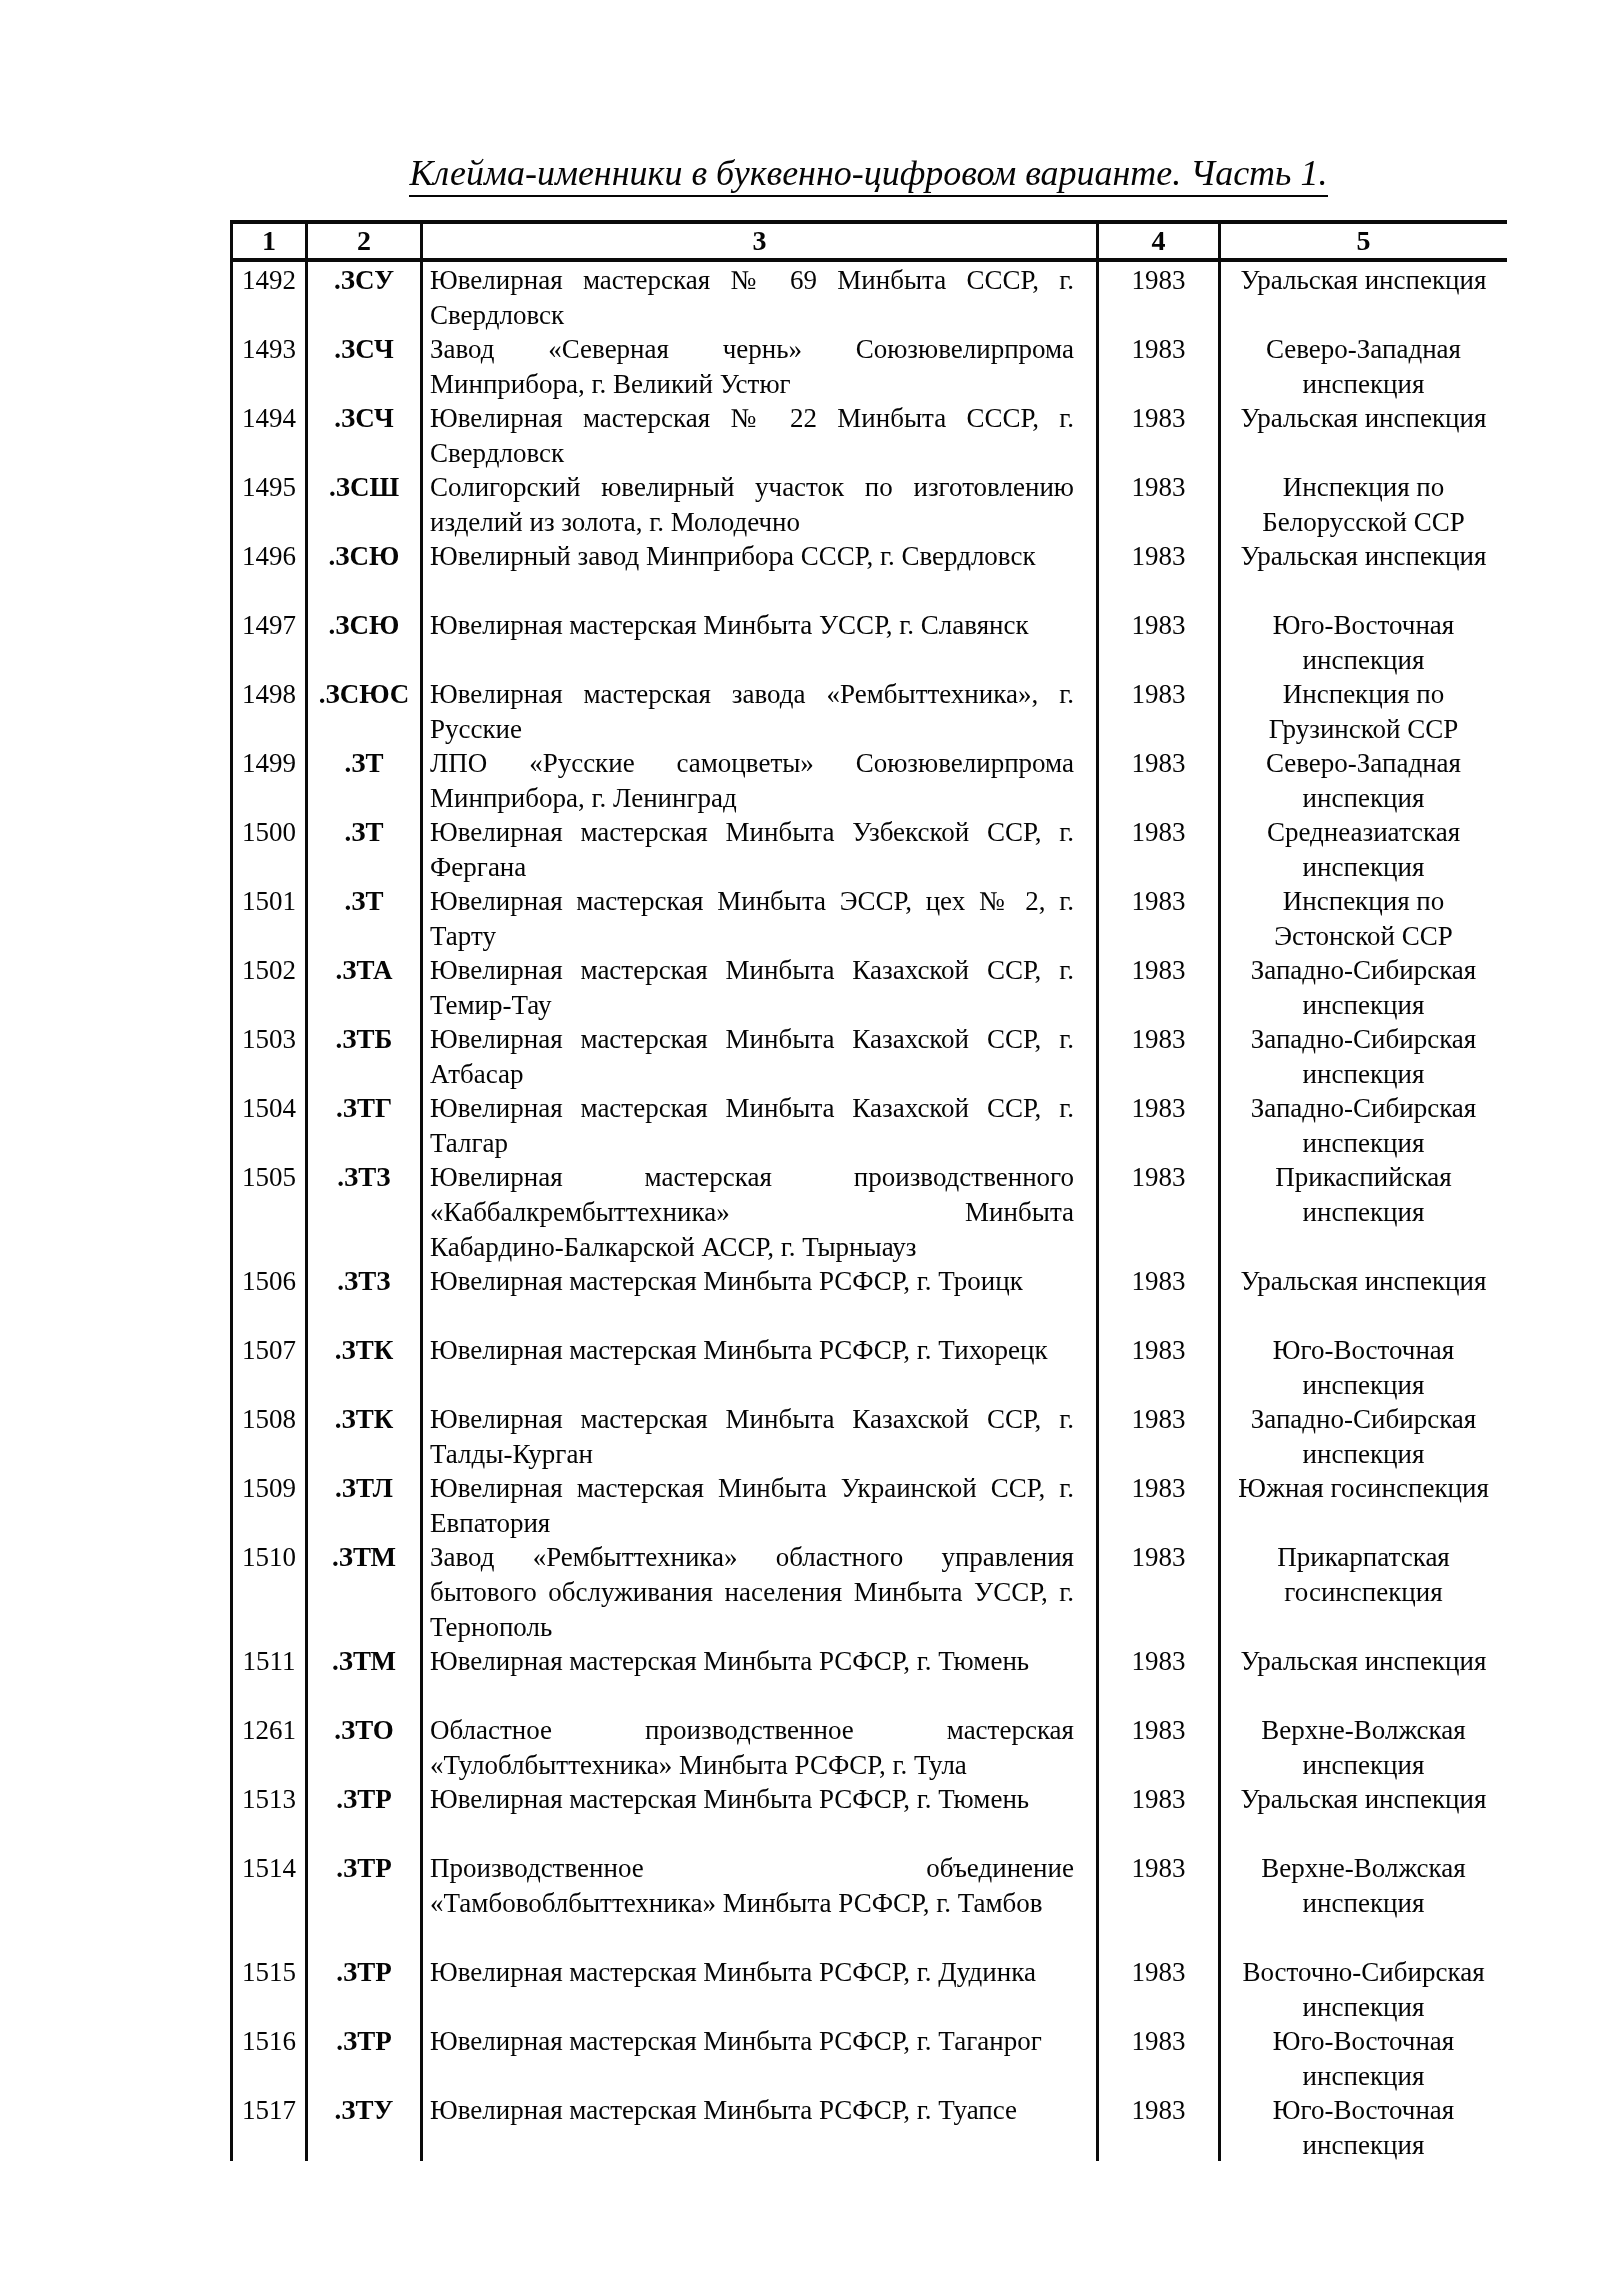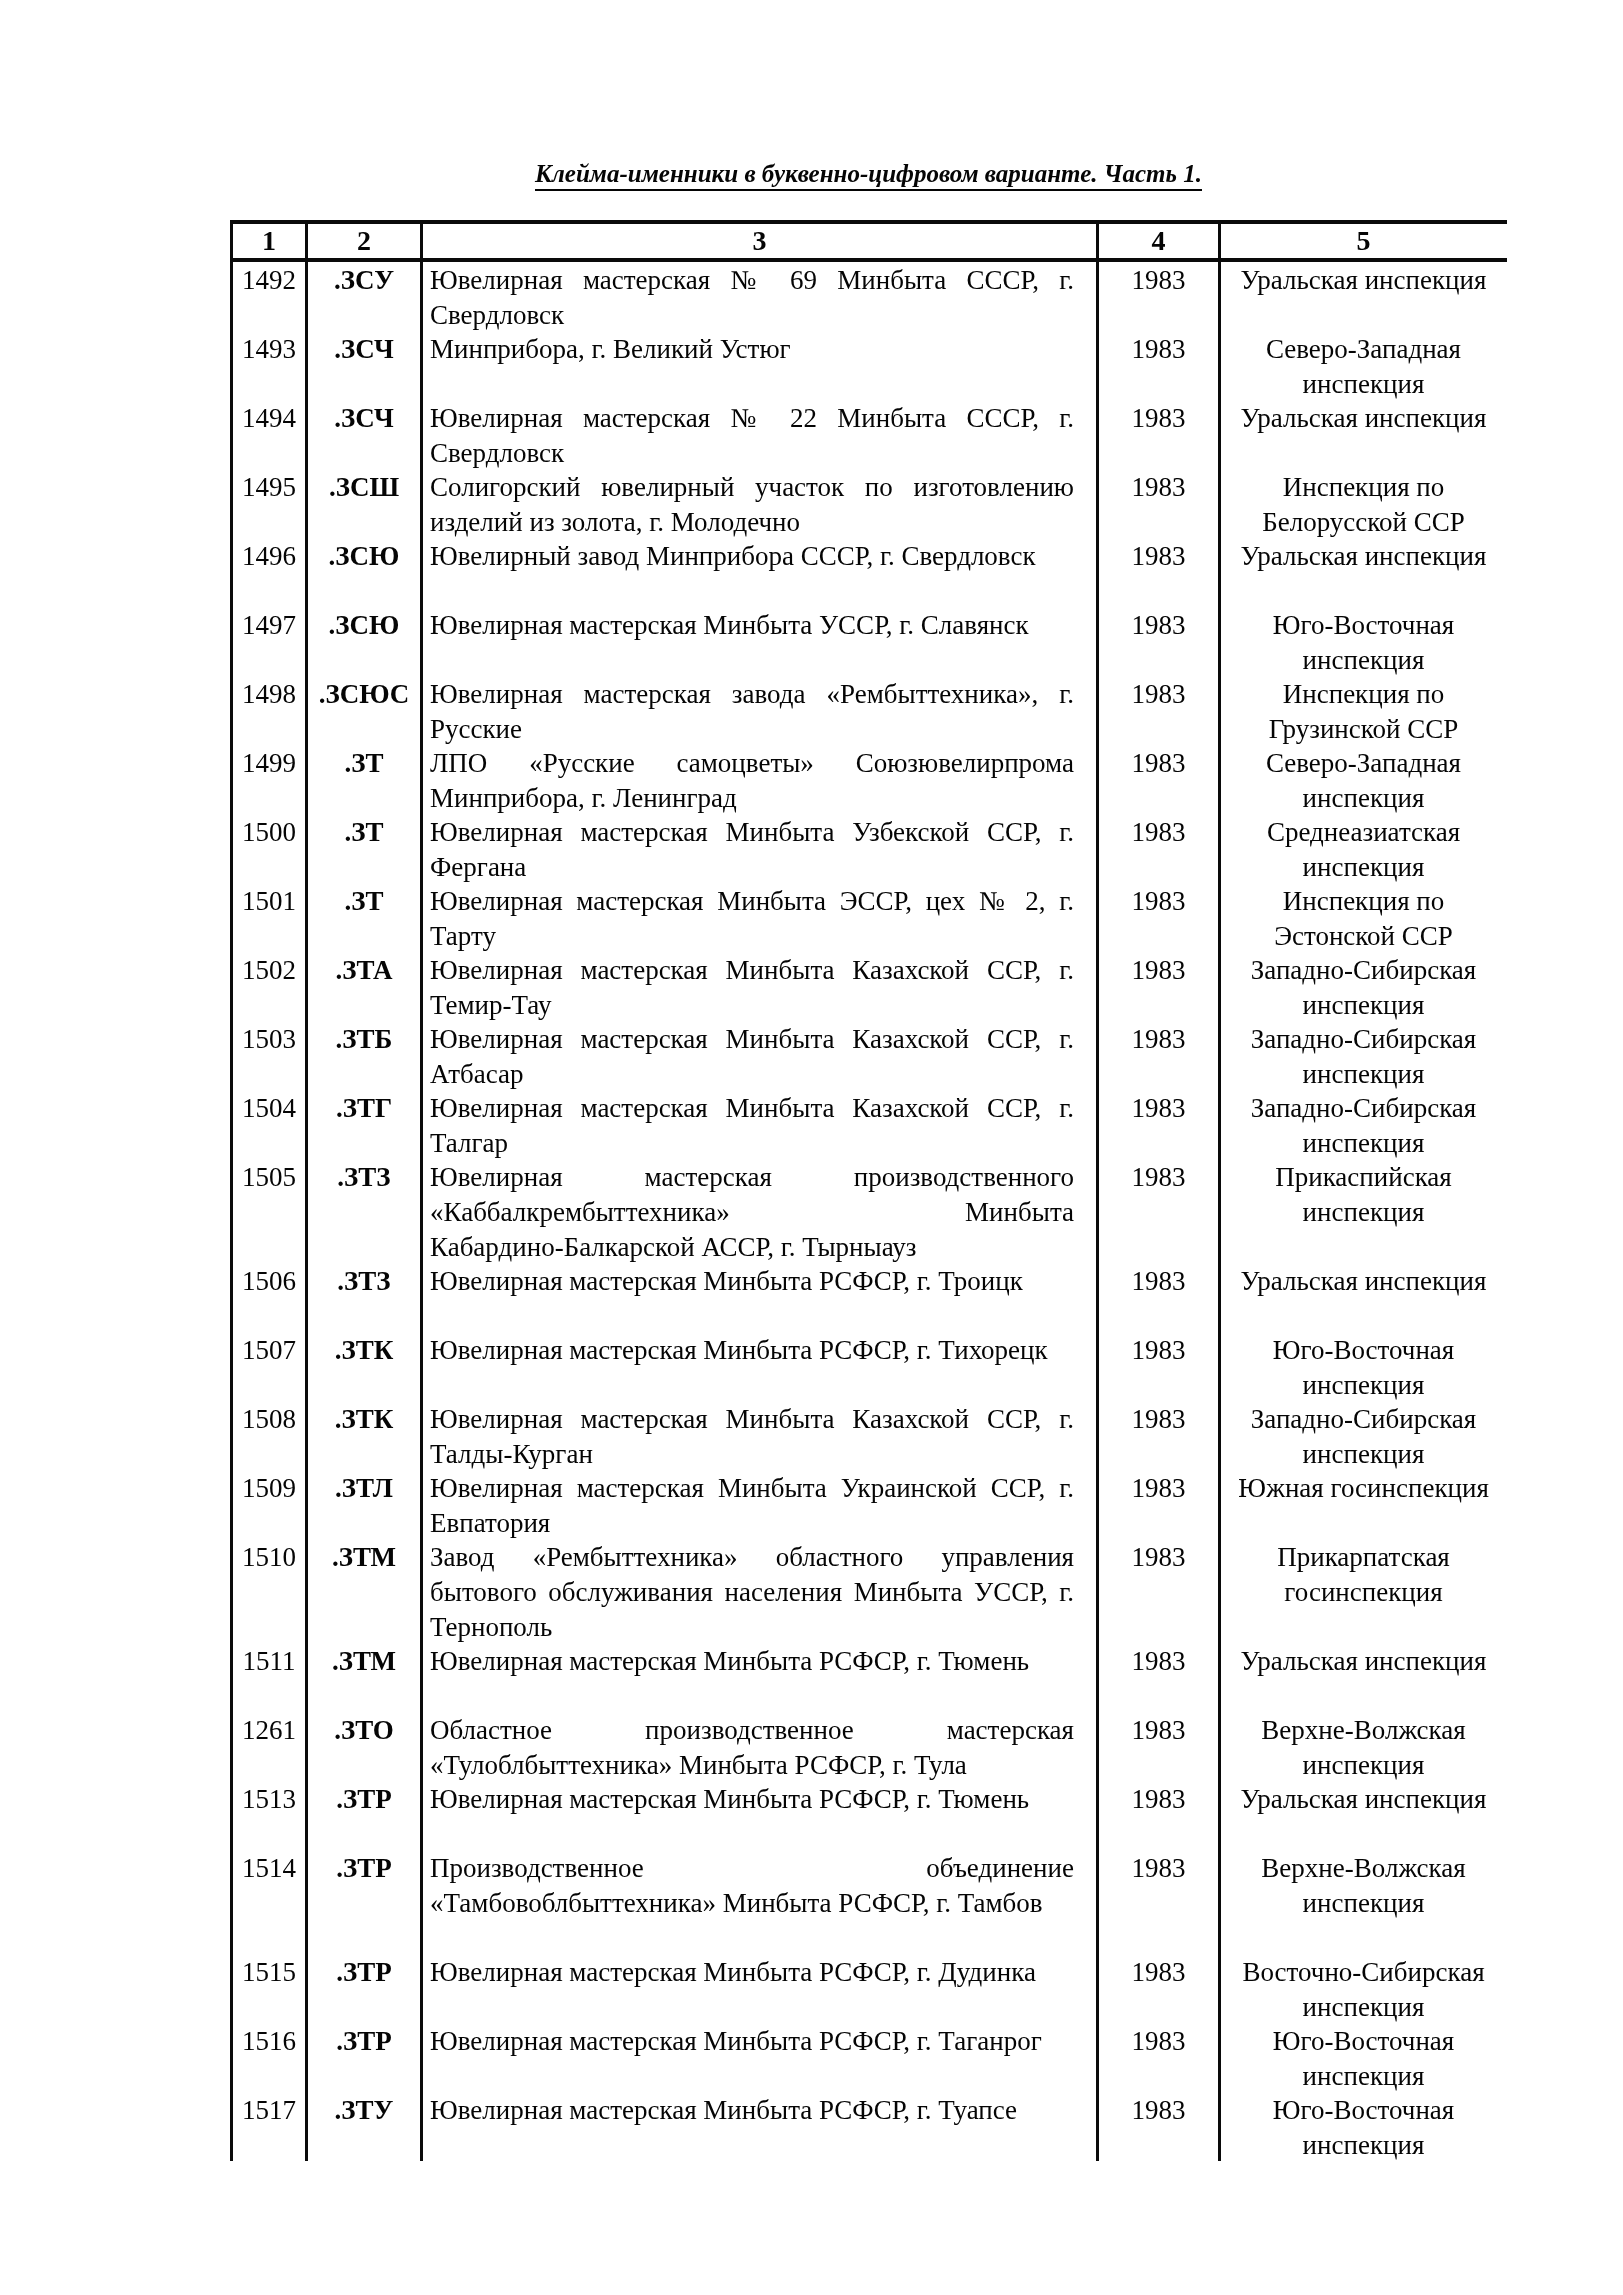--- a/index.html
+++ b/index.html
@@ -4,21 +4,21 @@
 <style>
   html,body { margin:0; padding:0; }
   body {
     width:1624px; height:2295px;
     background:#ffffff; color:#050505;
     font-family:"Liberation Serif", serif;
     position:relative;
   }
   .page-title {
     position:absolute; left:230px; top:156px; width:1277px;
-    text-align:center; font-style:italic; font-size:25px; line-height:35px;font-weight:bold;
+    text-align:center; font-style:italic; font-size:36px; line-height:35px;
   }
   .page-title .ul { border-bottom:2.3px solid #050505; padding-bottom:2.3px; }
   .marks-table {
     position:absolute; left:230px; top:220px; width:1277px;
     border-top:4.6px solid #0a0a0a;
     border-left:3.1px solid #0a0a0a;
     box-sizing:border-box;
   }
   .thead { display:flex; border-bottom:4.6px solid #0a0a0a; }
   .th, .td { box-sizing:border-box; }
@@ -70,20 +70,21 @@
     <div class="td c4 b-r">1983</div>
     <div class="td c5">
           <div>Уральская инспекция</div>
         </div>
   </div>
 
   <div class="tr h2">
     <div class="td c1 b-r">1493</div>
     <div class="td c2 b-r">.ЗСЧ</div>
     <div class="td c3 b-r">
+          <div class="ln j">Завод «Северная чернь» Союзювелирпрома</div>
           <div class="ln">Минприбора, г. Великий Устюг</div>
         </div>
     <div class="td c4 b-r">1983</div>
     <div class="td c5">
           <div>Северо-Западная</div>
           <div>инспекция</div>
         </div>
   </div>
 
   <div class="tr h2">

